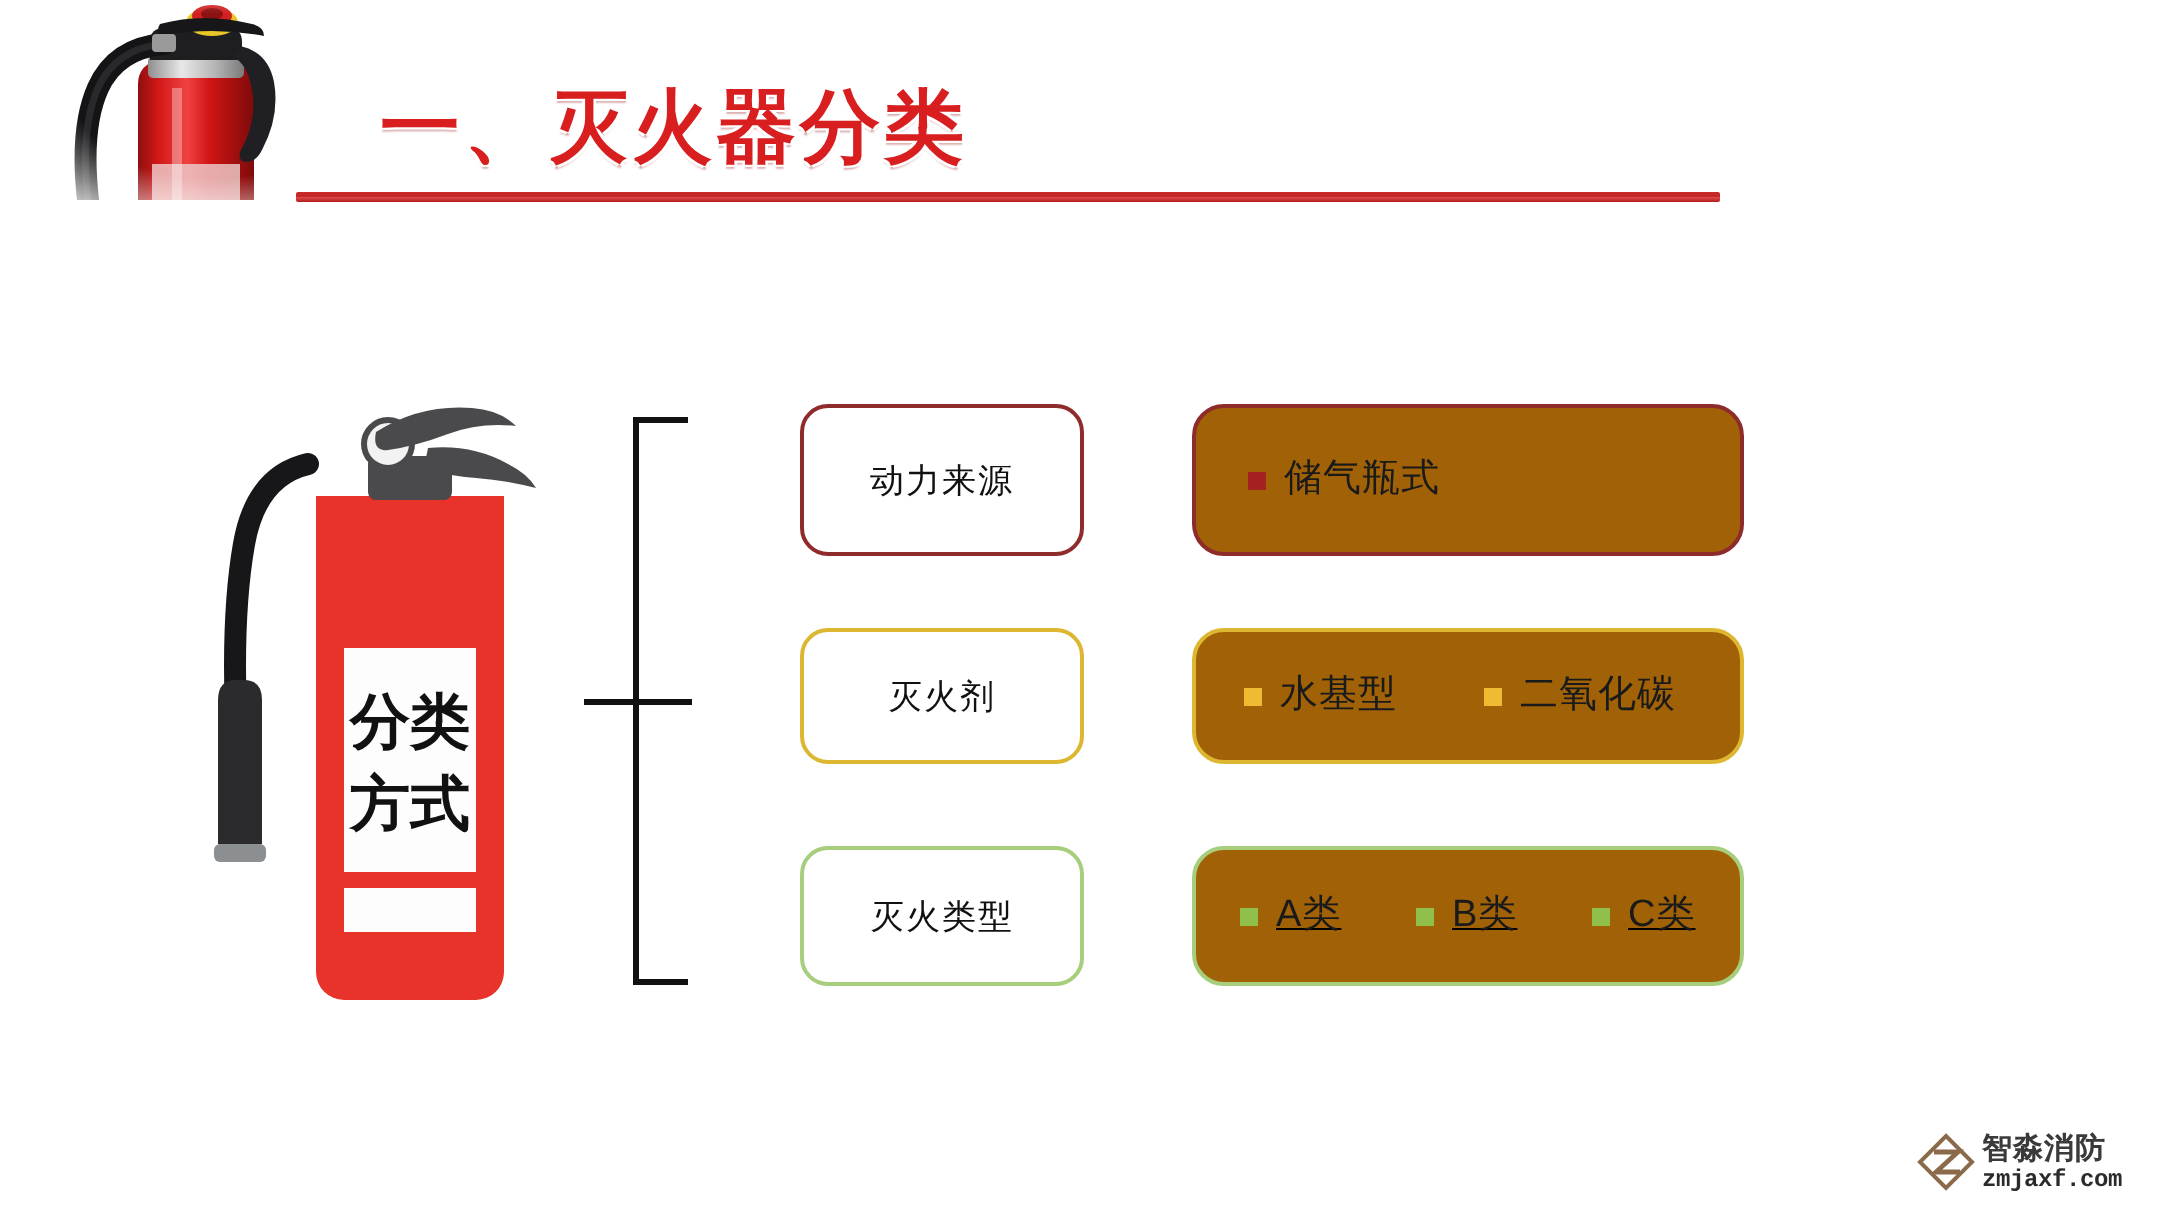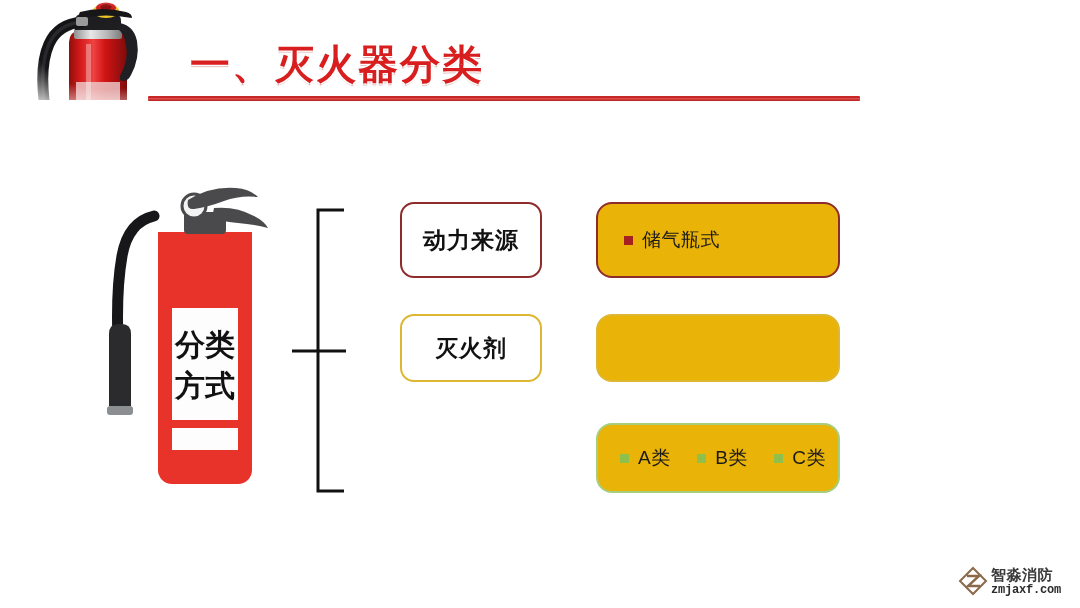--- a/index.html
+++ b/index.html
@@ -60,21 +60,21 @@
     width: 712px;
     height: 5px;
     background: linear-gradient(to bottom, #C62828 0%, #C62828 45%, #E05050 46%, #B71C1C 100%);
     border-radius: 1px;
   }
 
   
   .extinguisher {
     position: absolute;
     left: 96px;
-    top: 184px;
+    top: 200px;
     width: 186px;
     height: 300px;
   }
 
   
   .bracket {
     position: absolute;
     left: 288px;
     top: 208px;
     width: 62px;
@@ -101,34 +101,34 @@
     border-radius: 14px;
     display: flex;
     align-items: center;
     justify-content: center;
   }
   .row-1 .cat-box { height: 76px; border: 2.5px solid #8E2B2B; }
   .row-2 .cat-box { height: 68px; border: 2.5px solid #DDB731; align-items: center; }
   .row-3 .cat-box { height: 70px; border: 2.5px solid #A6CE7C; }
 
   .cat-label {
-    font-size: 23px;
-    font-weight: bold;
+    font-size: 17px;
+    font-weight: normal;
     color: #111111;
     letter-spacing: 1px;
     white-space: nowrap;
   }
 
   .items-box {
     position: absolute;
     left: 196px;
     top: 0;
-    width: 244px;
+    width: 276px;
     box-sizing: border-box;
-    background: #eab308;
+    background: #a16207;
     border-radius: 16px;
     padding: 0 12px;
     display: flex;
     flex-direction: column;
     justify-content: center;
   }
   .row-1 .items-box { height: 76px; border: 2.5px solid #8E2B2B; }
   .row-2 .items-box { height: 68px; border: 2.5px solid #DDB731; }
   .row-3 .items-box { height: 70px; border: 2.5px solid #A6CE7C; }
 
@@ -161,21 +161,21 @@
 
   
   .row-2 .item-line { margin: 1px 0; }
   .row-2 .col-a { width: 120px; }
   .row-2 .col-b { width: auto; }
   .row-2 .items-box { padding-left: 24px; }
 
   
   .row-3 .item-line { margin: 1px 0; }
   .row-3 .col { width: 88px; }
-  .row-3 .items-box { padding-left: 22px; }
+  .row-3 .items-box { padding-left: 22px; text-decoration: underline; }
 
   
   .watermark {
     position: absolute;
     left: 958px;
     top: 561px;
     width: 116px;
     height: 40px;
     display: flex;
     align-items: center;
@@ -318,24 +318,37 @@
         </span>
       </div>
     </div>
   </div>
 
   <div class="row row-2">
     <div class="cat-box">
       <span class="cat-label">灭火剂</span>
     </div>
     <div class="items-box">
+      <div class="item-line">
+        <span class="item col-a">
+          <span class="bullet" style="background:#EFBB33"></span>
+          <span class="item-text">水基型</span>
+        </span>
+        <span class="item col-b">
+          <span class="bullet" style="background:#EFBB33"></span>
+          <span class="item-text">二氧化碳</span>
+        </span>
+      </div>
     </div>
   </div>
 
   <div class="row row-3">
+    <div class="cat-box">
+      <span class="cat-label">灭火类型</span>
+    </div>
     <div class="items-box">
       <div class="item-line">
         <span class="item col">
           <span class="bullet" style="background:#8FC04C"></span>
           <span class="item-text">A类</span>
         </span>
         <span class="item col">
           <span class="bullet" style="background:#8FC04C"></span>
           <span class="item-text">B类</span>
         </span>

